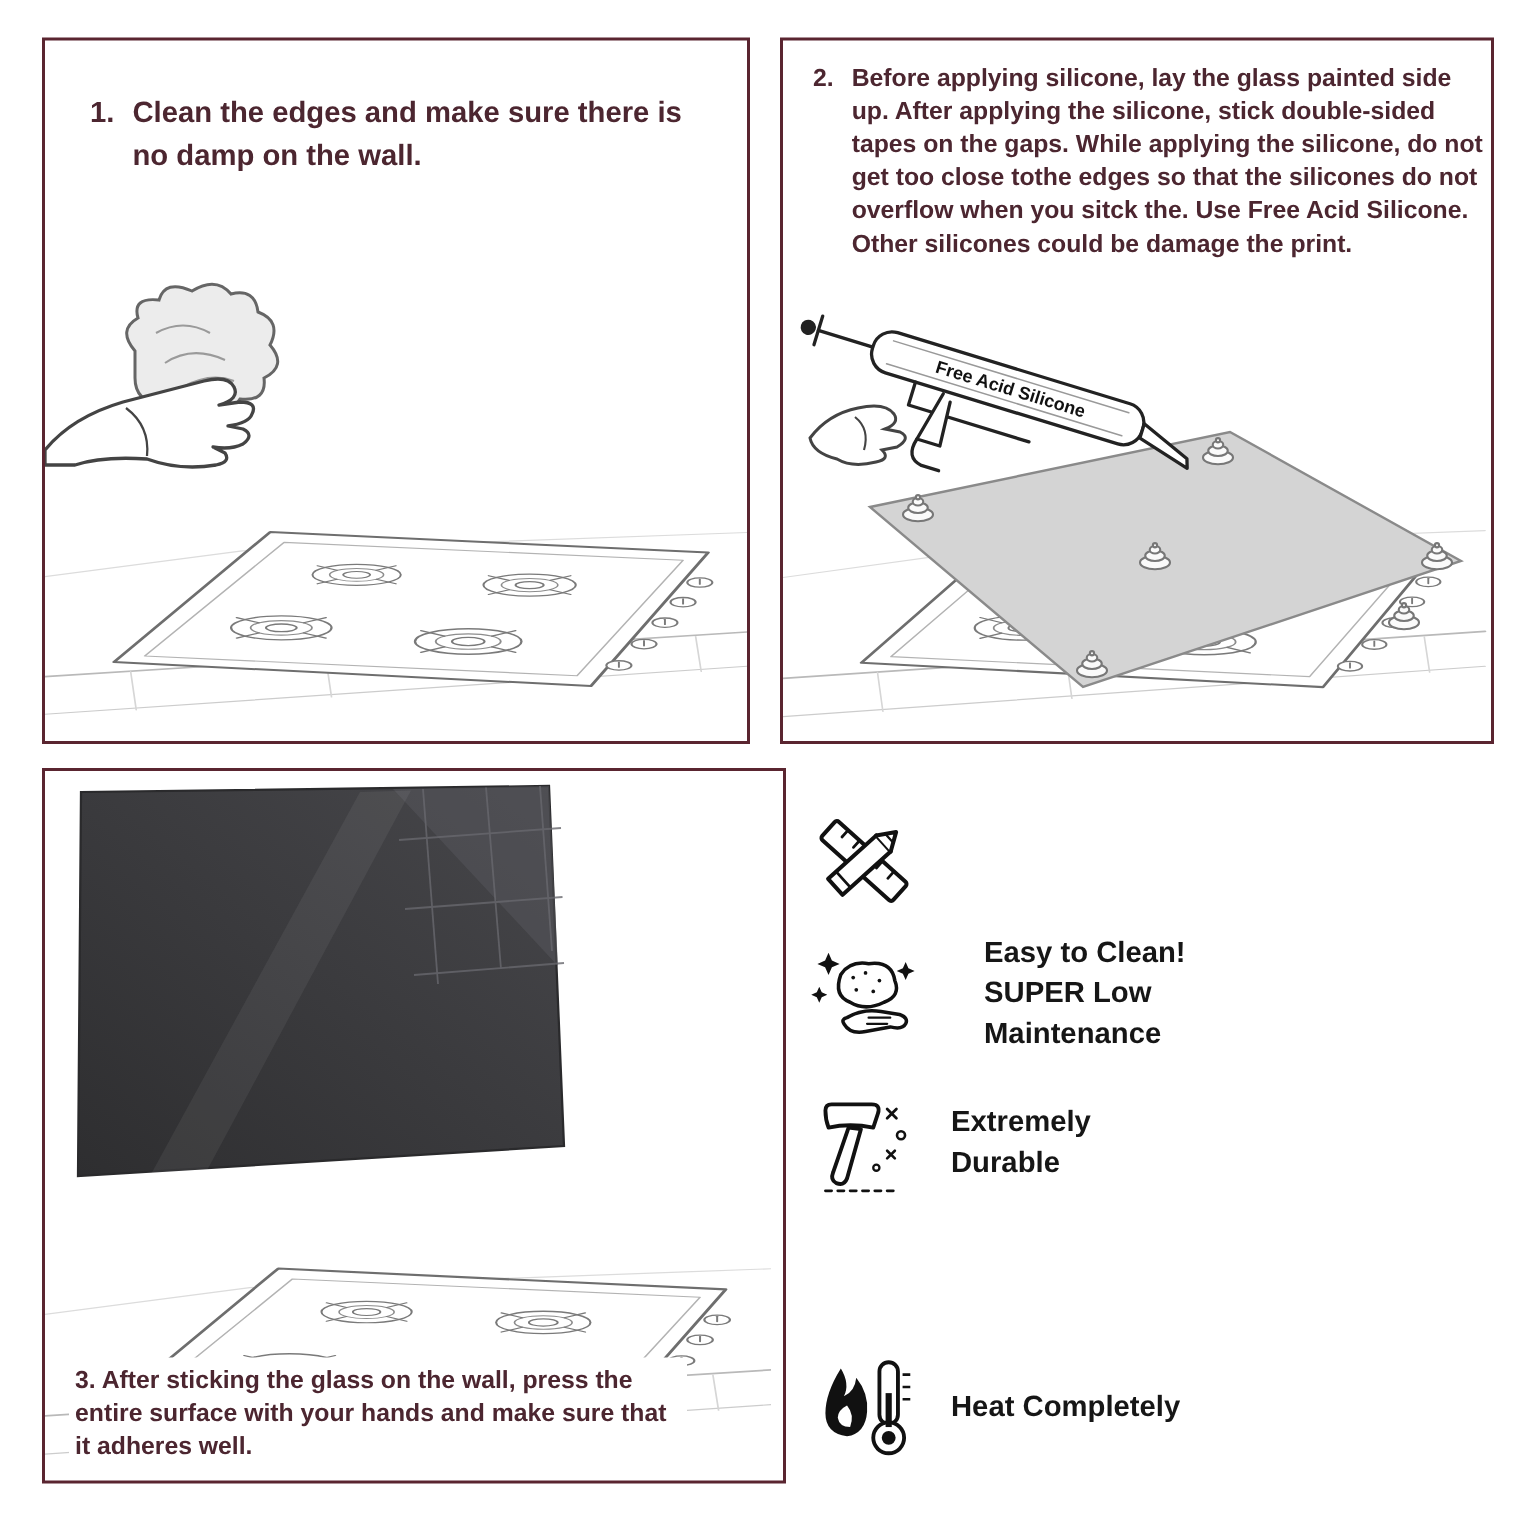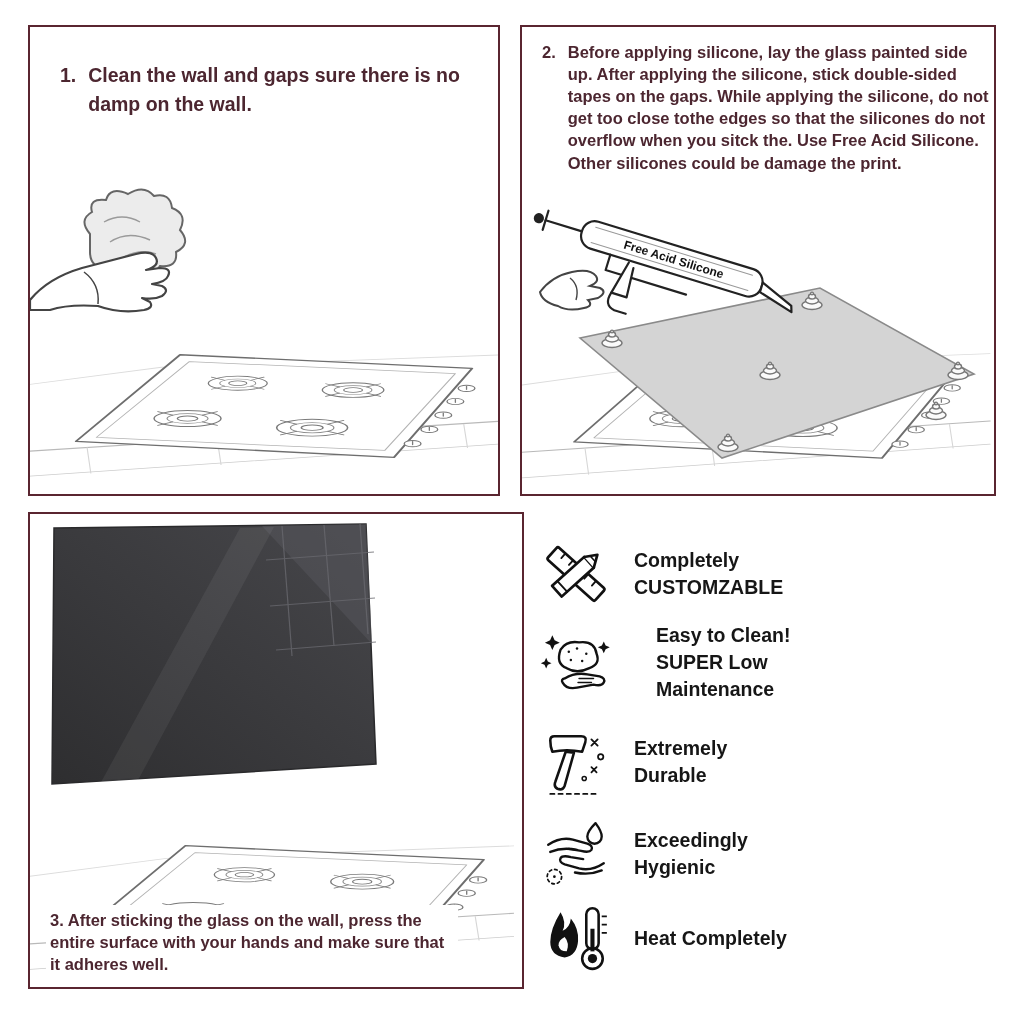--- a/index.html
+++ b/index.html
@@ -68,21 +68,21 @@
         <use href="#knob-art" transform="translate(453,202)"></use>
         <use href="#knob-art" transform="translate(466,178)"></use>
         <use href="#knob-art" transform="translate(478,155)"></use>
       </g>
     </defs>
   </svg>
 
   <div class="panel" id="panel1">
     <div class="step">
       <span class="num">1.</span>
-      <span class="txt">Clean the wall and gaps sure there is no damp on the wall.</span>
+      <span class="txt">Clean the edges and make sure there is no damp on the wall.</span>
     </div>
     <svg class="illu" width="468" height="352" viewBox="0 0 468 352">
 
       <g transform="translate(22,40)">
         <path d="M38,52 Q26,38 40,30 Q36,16 54,18 Q58,4 76,12 Q92,2 102,14 Q118,10 120,26 Q136,32 128,48 Q140,62 124,70 Q126,86 108,84 Q100,98 84,90 Q66,100 56,88 Q38,86 38,70 Z" fill="#ececec" stroke="#666" stroke-width="2"></path>
         <path d="M52,40 Q70,30 88,40 M58,60 Q76,48 98,58 M70,76 Q88,66 104,72" fill="none" stroke="#9a9a9a" stroke-width="1.4"></path>
         <path d="M-22,118 Q-4,96 30,86 L84,72 Q100,68 104,76 Q108,84 94,88 L108,86 Q120,86 116,94 Q114,100 100,102 L110,104 Q118,108 110,114 Q102,118 90,116 L98,120 Q102,126 92,128 Q68,132 46,124 Q16,122 -2,128 L-22,128 Z" fill="#ffffff" stroke="#444" stroke-width="2.2" stroke-linejoin="round"></path>
         <path d="M32,90 Q48,102 46,122" fill="none" stroke="#444" stroke-width="1.5"></path>
       </g>
 
@@ -174,22 +174,20 @@
             <path d="M14,27 v6 M24,27 v6 M34,27 v6 M44,27 v6 M54,27 v6" stroke-width="1.8"></path>
           </g>
           <g transform="rotate(-42 35 35)">
             <path d="M10,28 L52,28 L52,42 L10,42 Z" fill="#fff"></path>
             <path d="M52,28 L63,35 L52,42" fill="#fff"></path>
             <path d="M57,31.5 L57,38.5" stroke-width="1.5"></path>
             <path d="M17,28 L17,42" stroke-width="1.8"></path>
           </g>
         </g>
       </svg>
-      <div class="feature-text">Completely
-CUSTOMZABLE</div>
     </div>
 
     <div class="feature-row" style="top:92px;gap:44px;">
       <svg class="feature-icon" viewBox="0 0 70 70">
         <g fill="none" stroke="#111" stroke-width="2.3" stroke-linecap="round" stroke-linejoin="round">
           <path d="M12,8 l2.2,5 5,2.2 -5,2.2 -2.2,5 -2.2,-5 -5,-2.2 5,-2.2 Z" fill="#111" stroke="none"></path>
           <path d="M6,30 l1.6,3.6 3.6,1.6 -3.6,1.6 -1.6,3.6 -1.6,-3.6 -3.6,-1.6 3.6,-1.6 Z" fill="#111" stroke="none"></path>
           <path d="M62,14 l1.8,4 4,1.8 -4,1.8 -1.8,4 -1.8,-4 -4,-1.8 4,-1.8 Z" fill="#111" stroke="none"></path>
           <path d="M20,22 Q26,13 38,15 Q53,13 55,26 Q59,36 48,40 Q36,46 26,40 Q15,36 20,22 Z" fill="#fff"></path>
           <g stroke="none" fill="#111">
@@ -217,35 +215,20 @@
           <circle cx="59" cy="30" r="2.6" stroke-width="1.7"></circle>
           <path d="M50,40 l5,5 M55,40 l-5,5" stroke-width="1.7"></path>
           <circle cx="43" cy="51" r="2" stroke-width="1.5"></circle>
           <path d="M10,66 h46" stroke-dasharray="4 4" stroke-width="1.8"></path>
         </g>
       </svg>
       <div class="feature-text">Extremely
 Durable</div>
     </div>
 
-    <div class="feature-row" style="top:288px;">
-      <svg class="feature-icon" viewBox="0 0 70 70">
-        <g fill="none" stroke="#111" stroke-width="2.3" stroke-linecap="round" stroke-linejoin="round">
-          <path d="M54,5 Q60,13 60,18 A7,7 0 1 1 46,18 Q46,13 54,5 Z" fill="#fff"></path>
-          <path d="M8,26 Q20,18 32,21 L46,25 Q52,27 50,31 Q48,34 40,32 L28,30"></path>
-          <path d="M10,33 Q22,28 36,31"></path>
-          <path d="M62,44 Q50,52 38,49 L24,45 Q18,43 20,39 Q22,36 30,38 L42,40"></path>
-          <path d="M60,51 Q48,56 34,53"></path>
-          <circle cx="14" cy="57" r="7" stroke-dasharray="2.5 3" stroke-width="1.7"></circle>
-          <circle cx="14" cy="57" r="1.3" fill="#111" stroke="none"></circle>
-        </g>
-      </svg>
-      <div class="feature-text">Exceedingly
-Hygienic</div>
-    </div>
 
     <div class="feature-row" style="top:372px;">
       <svg class="feature-icon" viewBox="0 0 70 70">
         <path d="M20,10 Q26,20 22,28 Q29,25 30,16 Q38,26 37,38 Q36,52 24,54 Q10,52 10,39 Q10,26 20,10 Z" fill="#111"></path>
         <path d="M24,34 Q29,40 26,48 Q19,48 18,42 Q18,37 24,34 Z" fill="#fff"></path>
         <g fill="#fff" stroke="#111" stroke-width="2.5">
           <rect x="45" y="6" width="12" height="40" rx="6"></rect>
           <circle cx="51" cy="55" r="10"></circle>
           <circle cx="51" cy="55" r="4.5" fill="#111" stroke="none"></circle>
           <line x1="51" y1="26" x2="51" y2="48" stroke-width="4"></line>

